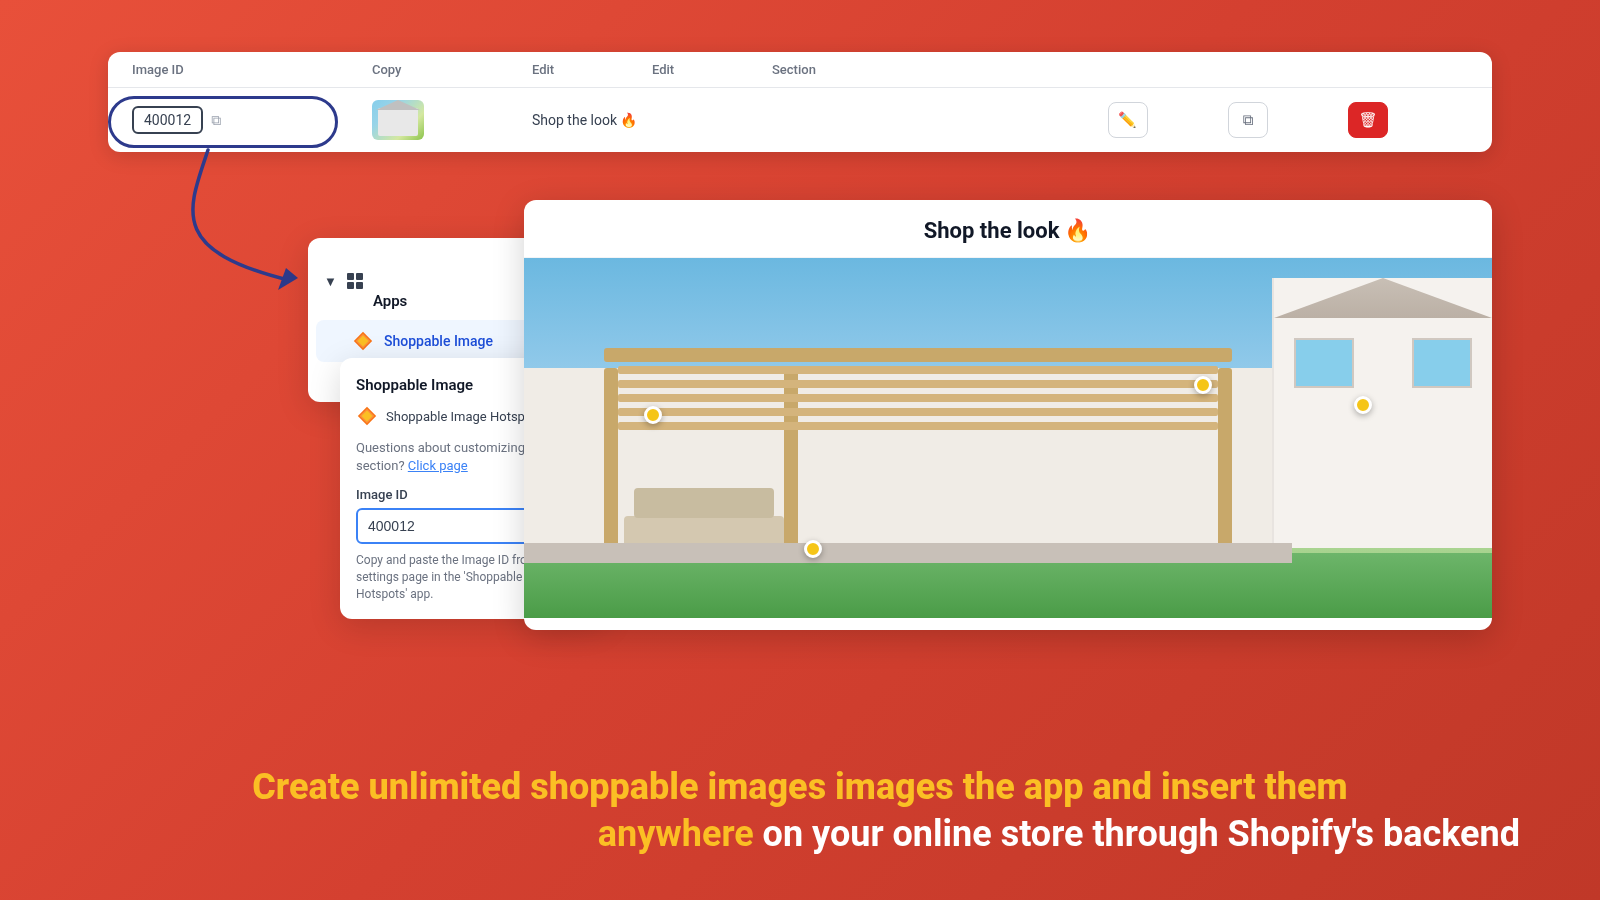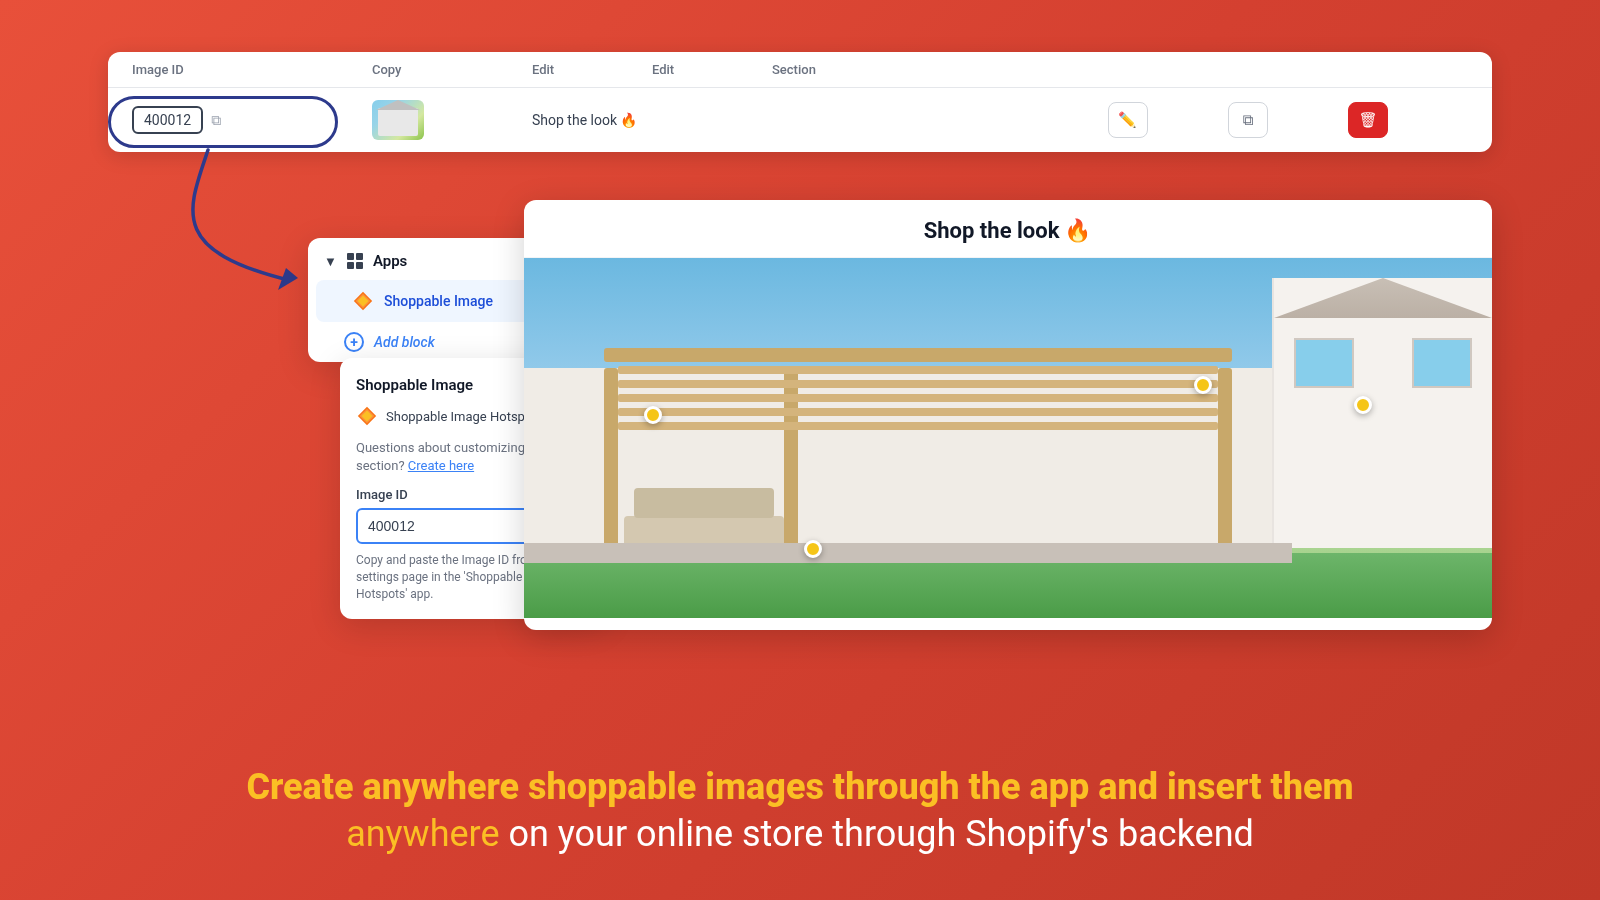--- a/index.html
+++ b/index.html
@@ -174,20 +174,21 @@
       height: 16px;
     }
     .apps-grid-icon span {
       background: #374151;
       border-radius: 1px;
     }
     .apps-label {
       font-size: 15px;
       font-weight: 600;
       color: #111827;
+      margin-top: 40px;
     }
     .sidebar-item {
       display: flex;
       align-items: center;
       gap: 10px;
       padding: 10px 16px 10px 36px;
       cursor: pointer;
     }
     .sidebar-item.active {
       background: #eff6ff;
@@ -439,21 +440,21 @@
   </div>
   <div class="detail-subtitle">
     <svg class="diamond-svg" viewBox="0 0 24 24" width="18" height="18">
       <polygon points="12,2 22,12 12,22 2,12" fill="#f97316"></polygon>
       <polygon points="12,4 20,12 12,20 4,12" fill="#fb923c"></polygon>
       <polygon points="12,6 18,12 12,18 6,12" fill="#fbbf24"></polygon>
     </svg>
     <span class="detail-subtitle-text">Shoppable Image Hotspots</span>
   </div>
   <p class="detail-question">
-    <span>Questions about customizing this section?</span> <a class="detail-link">Create here</a>
+    <span>Questions about customizing this section?</span> <a class="detail-link">Click page</a>
   </p>
   <div class="image-id-label">Image ID</div>
   <input class="image-id-input" type="text" value="400012" style="">
   <p class="helper-text">Copy and paste the Image ID from the settings page in the 'Shoppable Image Hotspots' app.</p>
 </div>
 
 <div class="shop-panel">
   <div class="shop-header">
     <div class="shop-title">
       Shop the look 🔥
@@ -500,18 +501,18 @@
 
     <div class="hotspot h1"></div>
     <div class="hotspot h2"></div>
     <div class="hotspot h3"></div>
     <div class="hotspot h4"></div>
   </div>
 </div>
 
 <div class="bottom-text">
   <div style="font-size:36px;font-weight:800;color:#fbbf24;line-height:1.3;">
-    <span>Create anywhere shoppable images through the app and insert them</span>
-  </div>
-  <div style="font-size:36px;font-weight:400;line-height:1.3;">
+    <span>Create unlimited shoppable images images the app and insert them</span>
+  </div>
+  <div style="font-size:36px;font-weight:700;line-height:1.3;text-align:right;">
     <span style="color:#fbbf24;">anywhere</span><span style="color:#fff;"> on your online store through Shopify's backend</span>
   </div>
 </div>
 
 </body></html>

